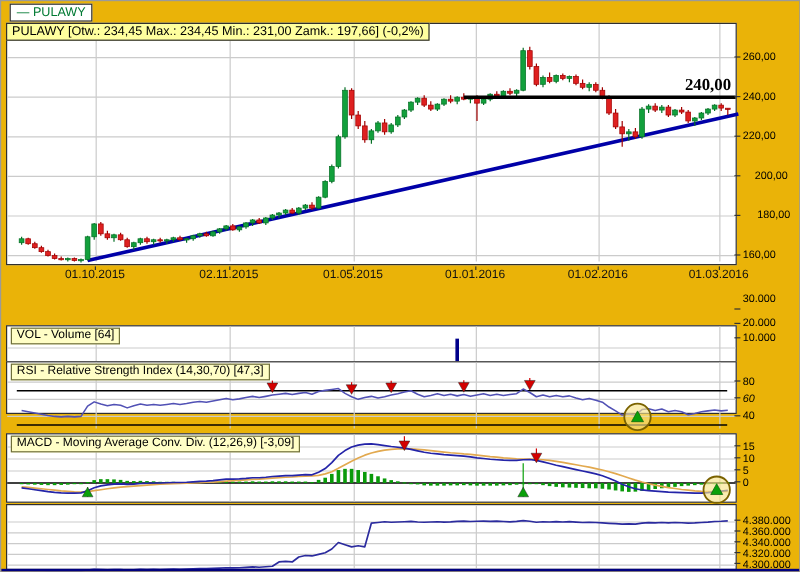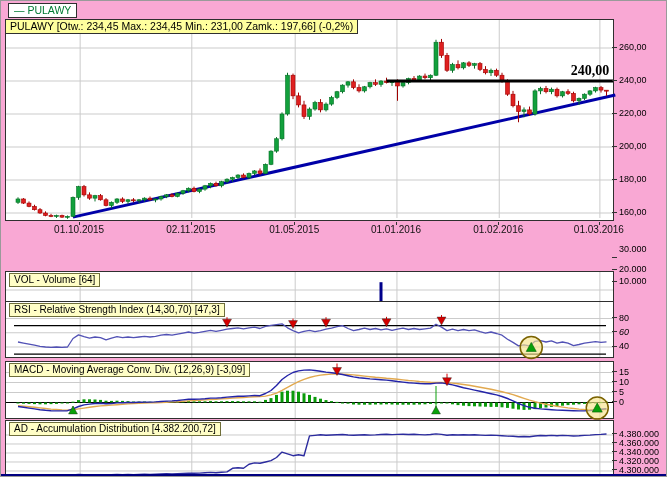--- a/index.html
+++ b/index.html
@@ -1,21 +1,21 @@
 <!DOCTYPE html>
 <html><head>
 <meta charset="utf-8">
 <style>
   html,body{margin:0;padding:0;background:#fff;font-family:"Liberation Sans",sans-serif;}
-  #screen{position:relative;width:667px;height:477px;background:#f9a8d4;border:1px solid #9a9a9a;box-sizing:border-box;overflow:hidden;}
+  #screen{position:relative;width:667px;height:477px;background:#eab308;border:1px solid #9a9a9a;box-sizing:border-box;overflow:hidden;}
   .panel{position:absolute;left:4px;width:609px;background:#ffffff;border:1px solid #2f2f2f;box-sizing:border-box;}
   .panel svg{position:absolute;left:0;top:0;overflow:visible;}
   #panel-price{top:18px;height:202px;}
   #panel-volume{top:238px;height:60px;margin-top:32px;}
-  #panel-rsi{top:300px;height:57px;}
+  #panel-rsi{top:300px;height:44px;}
   #panel-macd{top:360px;height:58px;}
   #panel-ad{top:419px;height:55px;}
   .lbl-box{position:absolute;left:3px;top:1px;background:#fffec6;border:1px solid #6f6f3a;color:#000;
            font-size:10px;line-height:12px;padding:0 4px;white-space:nowrap;z-index:5;}
   #legend-box{position:absolute;left:7px;top:2px;background:#ffffff;border:1px solid #2f2f2f;
               color:#007a33;font-size:10.5px;line-height:13px;padding:0 5px;z-index:6;}
   #info-bar{position:absolute;left:4px;top:18px;background:#ffff9e;border:1px solid #2f2f2f;
             color:#000;font-size:10.5px;line-height:13px;padding:0 4px;white-space:nowrap;z-index:6;}
   #xaxis-row{position:absolute;left:0;top:221px;width:667px;height:16px;}
   .x-date{position:absolute;top:2px;width:72px;text-align:center;font-size:10px;color:#111;}
@@ -570,21 +570,20 @@
         <line x1="441" y1="11.7" x2="441" y2="16.7" stroke="#d40000" stroke-width="1"></line>
         <path d="M436.5 15.7 L445.5 15.7 L441 23.7 Z" fill="#d40000" stroke="#222" stroke-width="0.4"></path>
         <line x1="67" y1="44" x2="67" y2="52" stroke="#0aa00a" stroke-width="1"></line>
         <path d="M62.5 52 L71.5 52 L67 44 Z" fill="#0aa00a" stroke="#222" stroke-width="0.4"></path>
         <line x1="430" y1="24" x2="430" y2="52" stroke="#0aa00a" stroke-width="1"></line>
         <path d="M425.5 52 L434.5 52 L430 44 Z" fill="#0aa00a" stroke="#222" stroke-width="0.4"></path>
       </svg>
     </div>
 
   <div class="panel" id="panel-ad">
-    <div class="lbl-box">AD - Accumulation Distribution [4.382.200,72]</div>
   <svg width="607" height="53">
         <line x1="74.15" y1="0" x2="74.15" y2="53" stroke="#cbcbcb" stroke-width="1"></line>
         <line x1="185.8" y1="0" x2="185.8" y2="53" stroke="#cbcbcb" stroke-width="1"></line>
         <line x1="289.2" y1="0" x2="289.2" y2="53" stroke="#cbcbcb" stroke-width="1"></line>
         <line x1="390.95000000000005" y1="0" x2="390.95000000000005" y2="53" stroke="#cbcbcb" stroke-width="1"></line>
         <line x1="493.25" y1="0" x2="493.25" y2="53" stroke="#cbcbcb" stroke-width="1"></line>
         <line x1="593.9" y1="0" x2="593.9" y2="53" stroke="#cbcbcb" stroke-width="1"></line>
         <line x1="0" y1="13.989999999999919" x2="607" y2="13.989999999999919" stroke="#cbcbcb" stroke-width="1"></line>
         <line x1="0" y1="22.989999999999917" x2="607" y2="22.989999999999917" stroke="#cbcbcb" stroke-width="1"></line>
         <line x1="0" y1="31.98999999999992" x2="607" y2="31.98999999999992" stroke="#cbcbcb" stroke-width="1"></line>
@@ -595,23 +594,23 @@
     </div>
 
   <div id="axis-col">
       <div class="y-dash" style="top: 45.5px;"></div>
       <div class="y-lab" style="top: 41px;">260,00</div>
       <div class="y-dash" style="top: 78.5px;"></div>
       <div class="y-lab" style="top: 74px;">240,00</div>
       <div class="y-dash" style="top: 111.5px;"></div>
       <div class="y-lab" style="top: 107px;">220,00</div>
       <div class="y-dash" style="top: 144.5px;"></div>
-      <div class="y-lab" style="top: 140px;">200,00</div>
+      <div class="y-lab" style="top: 140px; margin-left: 10px;">200,00</div>
       <div class="y-dash" style="top: 177.5px;"></div>
-      <div class="y-lab" style="top: 173px;">180,00</div>
+      <div class="y-lab" style="top: 173px; margin-left: 12px;">180,00</div>
       <div class="y-dash" style="top: 210.5px;"></div>
       <div class="y-lab" style="top: 206px;">160,00</div>
       <div class="y-dash" style="top: 255.5px;"></div>
       <div class="y-lab" style="top: 243px;">30.000</div>
       <div class="y-dash" style="top: 267.5px;"></div>
       <div class="y-lab" style="top: 263px;">20.000</div>
       <div class="y-dash" style="top: 279.5px;"></div>
       <div class="y-lab" style="top: 275px;">10.000</div>
       <div class="y-dash" style="top: 316px;"></div>
       <div class="y-lab" style="top: 311.5px;">80</div>

